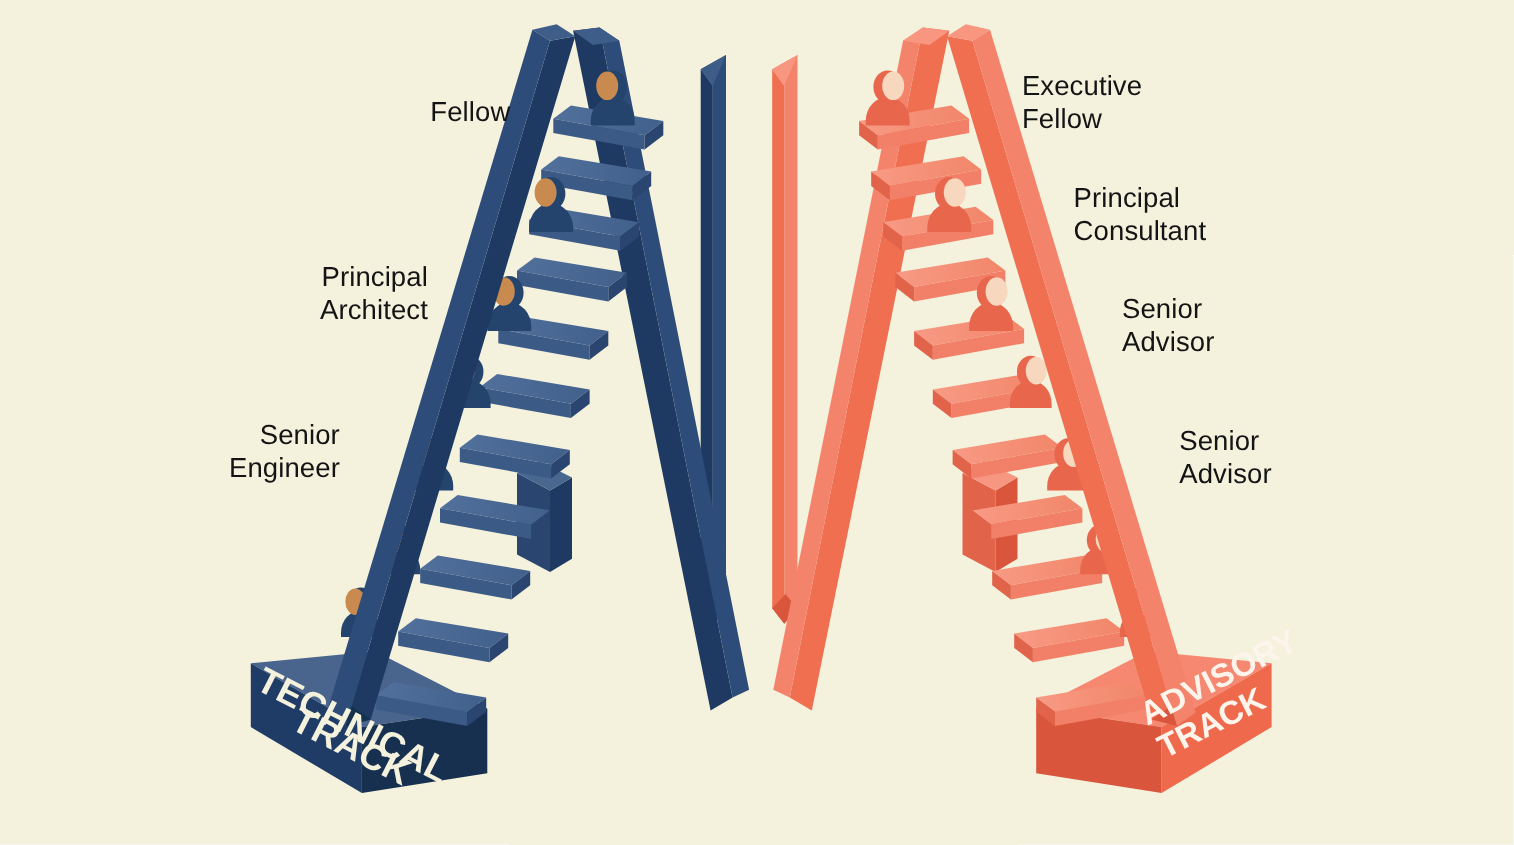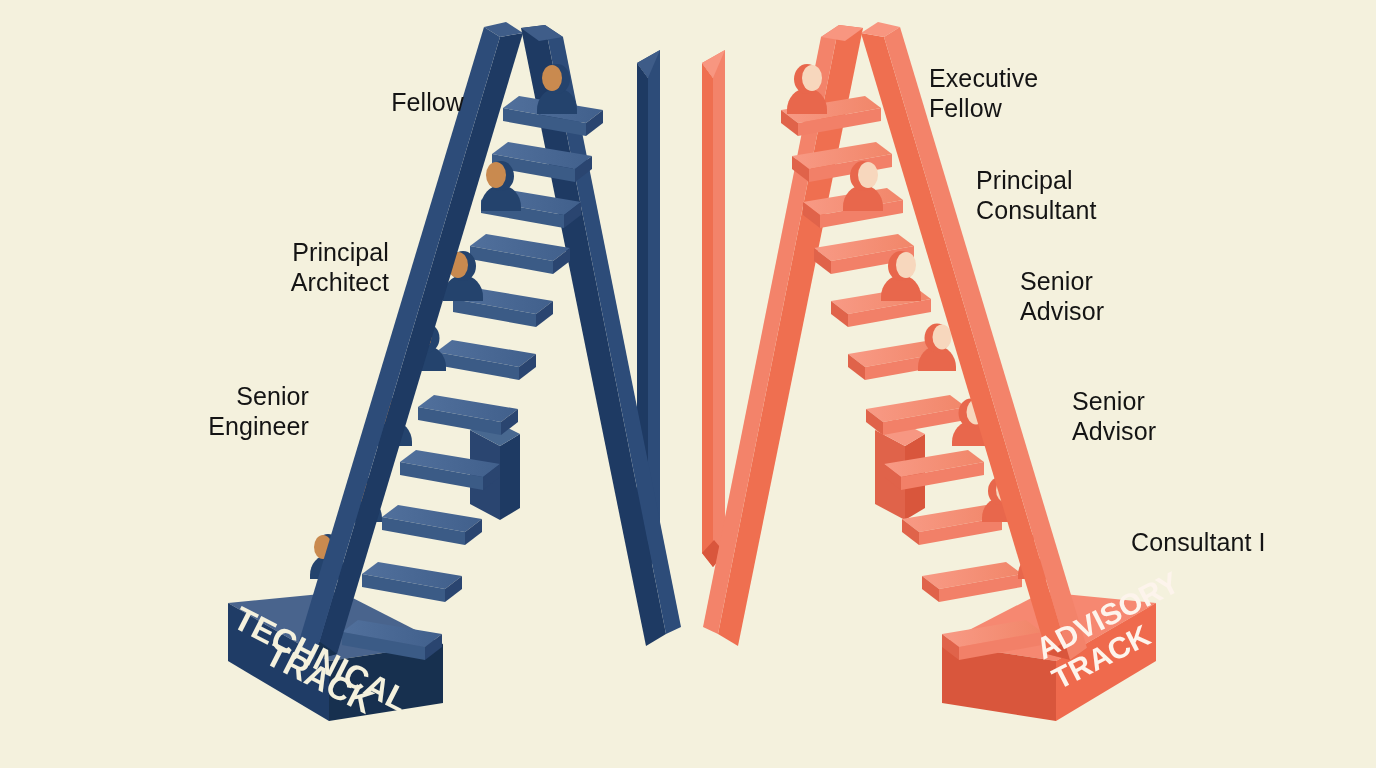--- a/index.html
+++ b/index.html
@@ -346,15 +346,14 @@
 
   <div class="lbl left-align" style="left:976px; top:166px; width:180px;">Principal
 Consultant</div>
 
   <div class="lbl left-align" style="left:1020px; top:267px; width:140px;">Senior
 Advisor</div>
 
   <div class="lbl left-align" style="left:1072px; top:387px; width:140px;">Senior
 Advisor</div>
 
-  <div class="lbl left-align" style="left:1131px; top:528px; width:150px;">Consultant I</div>
 
 </div>
 
 </body></html>

